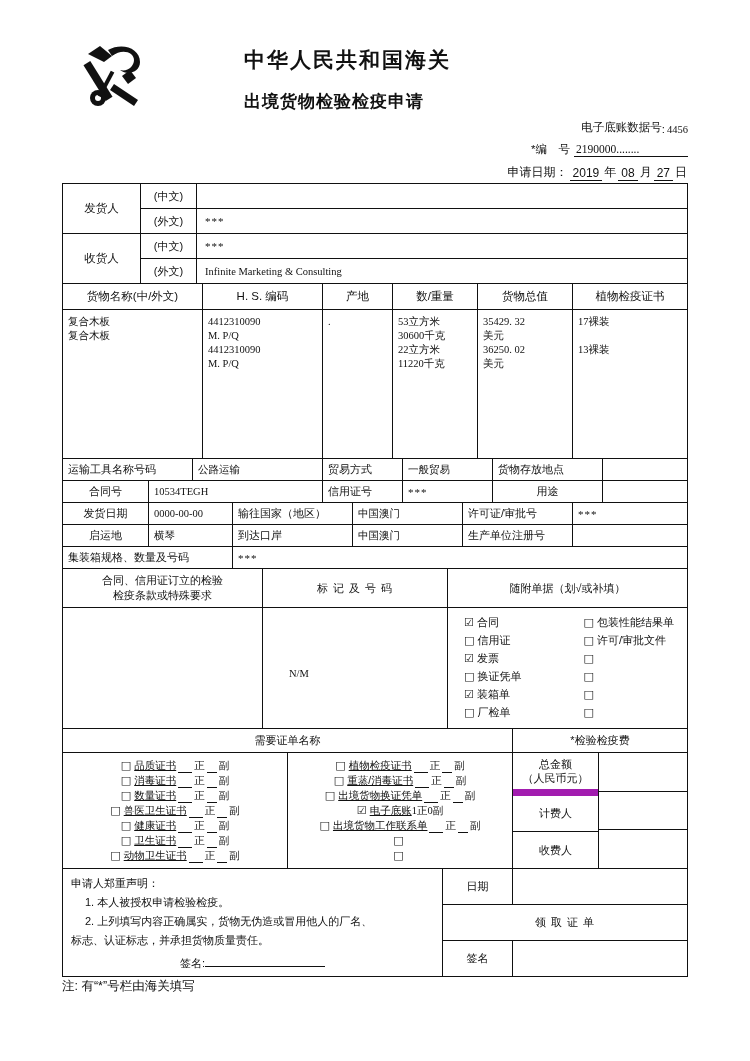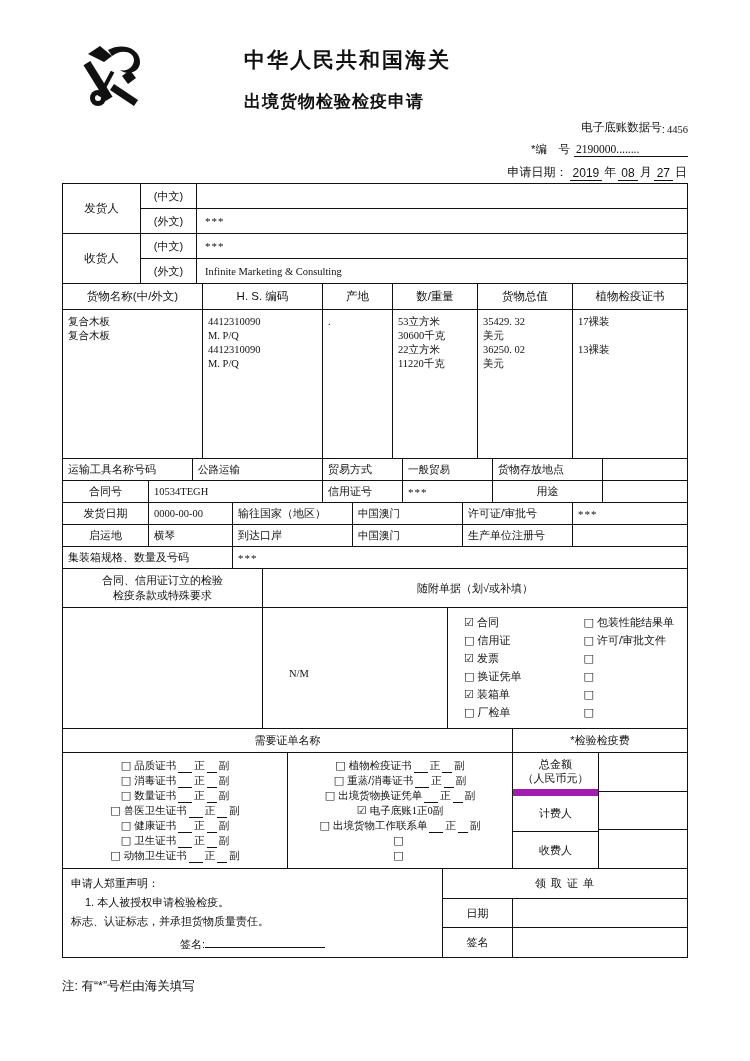--- a/index.html
+++ b/index.html
@@ -75,21 +75,21 @@
   .goods-line{line-height:14px;white-space:pre-line;}
 
   
   .chk{font-family:"DejaVu Sans",sans-serif;font-size:11px;margin-right:3px;}
   .attach-cols{display:flex;flex:1;}
   .attach-col{flex:1;padding:5px 0 5px 16px;}
   .attach-item{display:flex;align-items:center;line-height:17px;font-size:11px;margin-bottom:1px;}
 
   
   .cert-item{display:flex;align-items:center;font-size:10.5px;line-height:15px;white-space:nowrap;}
-  .cert-name{display:inline-block;}
+  .cert-name{display:inline-block;text-decoration:underline;}
   .cert-tail{margin-left:auto;display:flex;align-items:flex-end;}
   .blank{display:inline-block;width:14px;border-bottom:1px solid #111;height:11px;margin:0 2px;}
   .blank.sm{width:10px;}
 
   .decl{font-size:11px;line-height:19px;}
   .note{position:absolute;left:62px;top:978px;font-size:12.5px;}
   .sign-line{display:inline-block;width:120px;border-bottom:1px solid #111;height:12px;}
 </style>
 </head>
 <body>
@@ -247,20 +247,21 @@
     </div>
 
     <div class="row">
       <div class="cell" style="width:170px">集装箱规格、数量及号码</div>
       <div class="cell stars" style="flex:1">***</div>
     </div>
 
     <div class="row">
       <div class="cell ctr" style="width:200px;min-height:38px;white-space:pre-line;line-height:15px">合同、信用证订立的检验
 检疫条款或特殊要求</div>
+      <div class="cell ctr" style="width:185px;min-height:38px;letter-spacing:1px">标 记 及 号 码</div>
       <div class="cell ctr" style="flex:1;min-height:38px">随附单据（划√或补填）</div>
     </div>
 
     <div class="row" style="min-height:120px">
       <div class="cell top" style="width:200px"></div>
       <div class="cell top" style="width:185px;padding-top:14px;padding-left:26px">
         <span class="val">N/M</span>
       </div>
       <div class="cell top" style="flex:1;padding:0">
         <div class="attach-cols">
@@ -485,33 +486,34 @@
             <div class="cell val" style="flex:1;border-right:none"></div>
           </div>
         </div>
       </div>
     </div>
 
     <div class="row" style="min-height:88px">
       <div class="cell top" style="width:380px;padding:5px 8px;display:block">
         <div class="decl">申请人郑重声明：</div>
         <div class="decl" style="padding-left:14px">1. 本人被授权申请检验检疫。</div>
+        <div class="decl" style="padding-left:14px">2. 上列填写内容正确属实，货物无伪造或冒用他人的厂名、</div>
         <div class="decl">标志、认证标志，并承担货物质量责任。</div>
         <div style="text-align:center;margin-top:4px;font-size:11px">
           <span>签名:</span><span class="sign-line"></span>
         </div>
       </div>
       <div class="cell" style="flex:1;padding:0;align-items:stretch">
         <div class="vcol" style="flex:1">
           <div class="row" style="flex:1;border-bottom:1px solid #111">
-            <div class="cell ctr" style="flex:1;border-right:none;letter-spacing:1px">领 取 证 单</div>
-          </div>
-          <div class="row" style="flex:1;border-bottom:1px solid #111">
             <div class="cell ctr" style="width:70px">日期</div>
             <div class="cell val" style="flex:1;border-right:none"></div>
+          </div>
+          <div class="row" style="flex:1;border-bottom:1px solid #111">
+            <div class="cell ctr" style="flex:1;border-right:none;letter-spacing:1px">领 取 证 单</div>
           </div>
           <div class="row" style="flex:1;border-bottom:none">
             <div class="cell ctr" style="width:70px">签名</div>
             <div class="cell val" style="flex:1;border-right:none"></div>
           </div>
         </div>
       </div>
     </div>
 
   </div>

